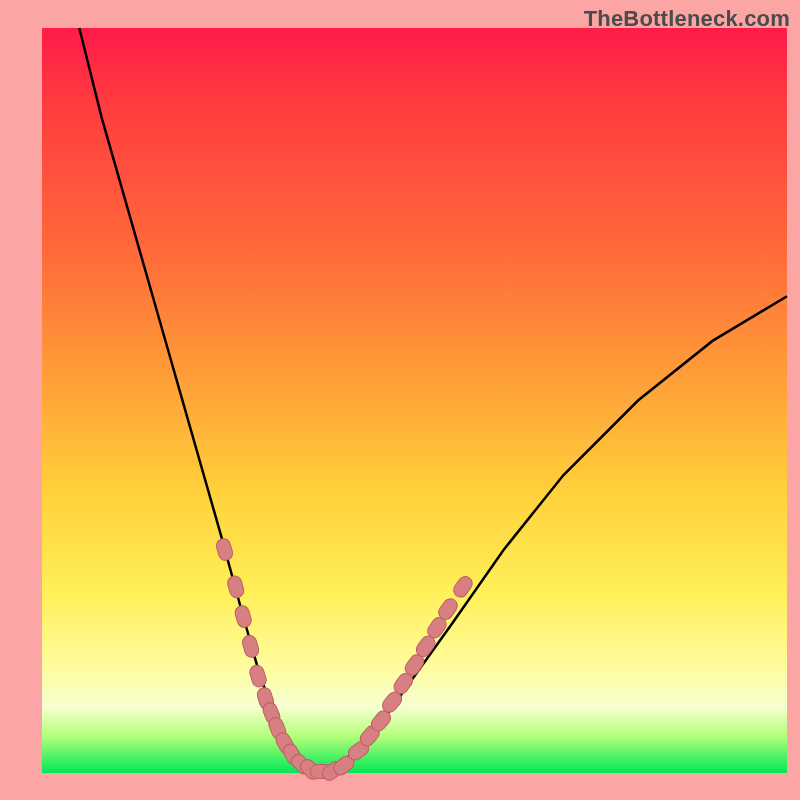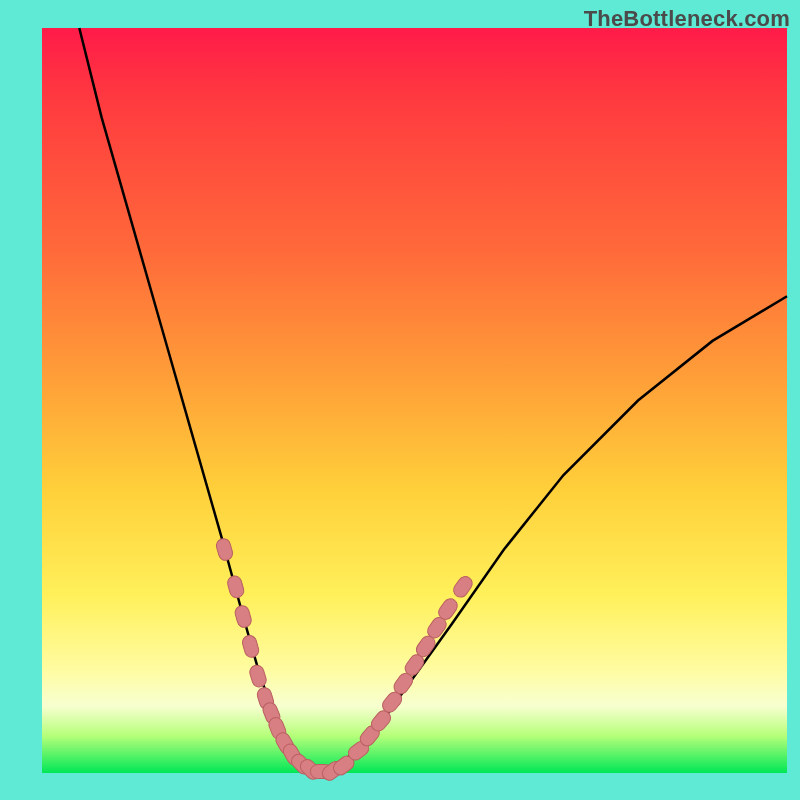--- a/index.html
+++ b/index.html
@@ -8,21 +8,21 @@
     width: 800px;
     height: 800px;
     background: #000;
     font-family: Arial, Helvetica, sans-serif;
     overflow: hidden;
   }
   .frame {
     position: absolute;
     left: 0; top: 0;
     width: 800px; height: 800px;
-    background: #5eead4;
+    background: #fca5a5;
   }
   .plot-bg {
     position: absolute;
     left: 42px;
     top: 28px;
     width: 745px;
     height: 745px;
     
     background: linear-gradient(to bottom,
       #ff1b49 0%,

